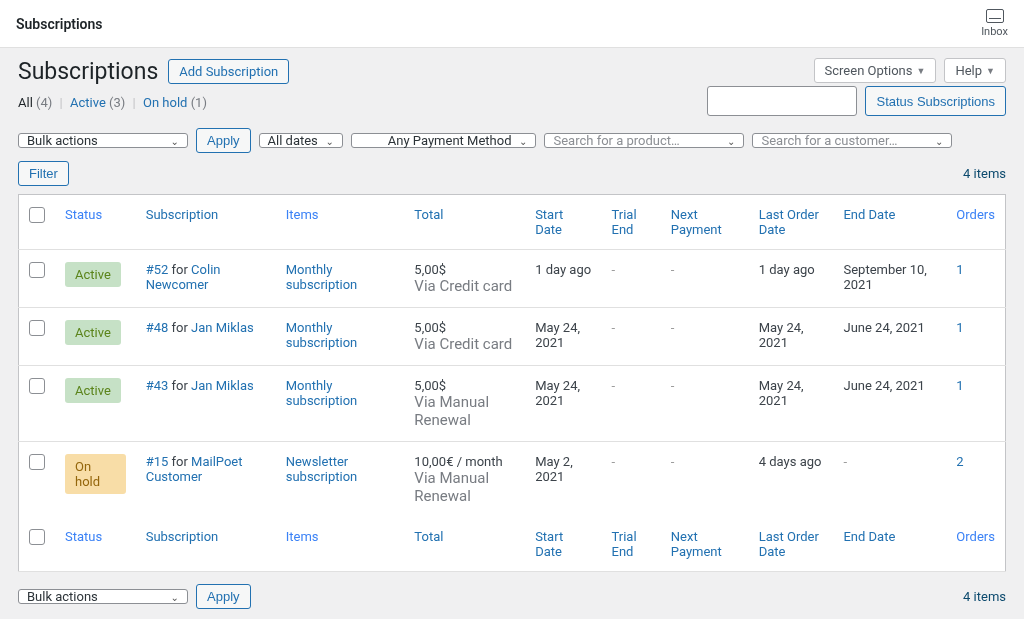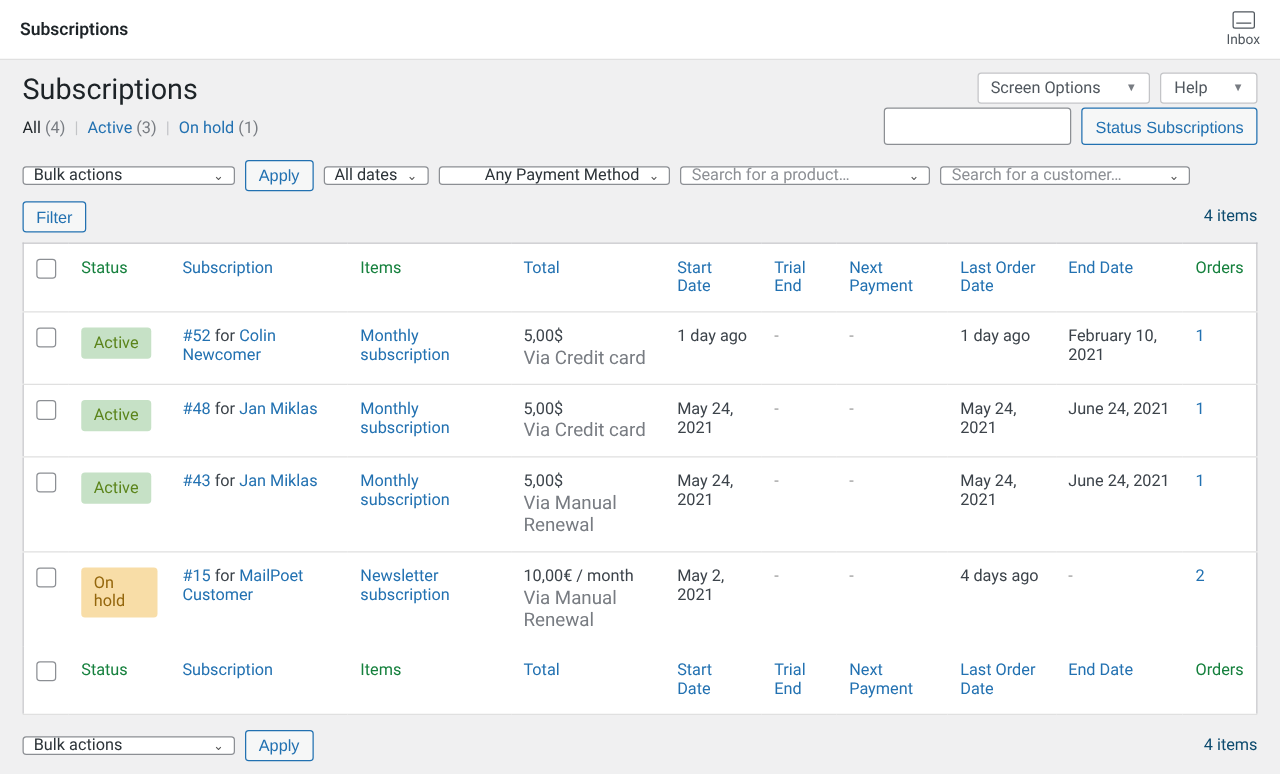--- a/index.html
+++ b/index.html
@@ -12,21 +12,21 @@
   .inbox-icon { display: block; width: 18px; height: 14px; border: 1.5px solid #50575e; border-radius: 2px; margin: 0 auto 2px; position: relative; }
   .inbox-icon::after { content: ""; position: absolute; bottom: 3px; left: 2px; right: 2px; height: 1.5px; background: #50575e; }
 
   .wrap { padding: 10px 18px 20px; }
 
   .page-header { display: flex; justify-content: space-between; align-items: flex-start; }
   .page-title-row { display: flex; align-items: center; gap: 10px; }
   h1 { font-size: 23px; font-weight: 400; color: #1d2327; }
   .btn-outline { display: inline-block; padding: 4px 10px; border: 1px solid #2271b1; border-radius: 3px; color: #2271b1; background: #f6f7f7; font-size: 13px; cursor: pointer; }
   .header-right { display: flex; gap: 8px; }
-  .screen-btn { background: #fff; border: 1px solid #c3c4c7; border-radius: 3px; padding: 4px 10px; font-size: 13px; color: #50575e; cursor: pointer; display: flex; align-items: center; gap: 20px; }
+  .screen-btn { background: #fff; border: 1px solid #c3c4c7; border-radius: 3px; padding: 4px 10px; font-size: 13px; color: #50575e; cursor: pointer; display: flex; align-items: center; gap: 4px; }
   .screen-btn .caret { font-size: 9px; color: #787c82; }
 
   .subsubsub { margin: 10px 0; font-size: 13px; color: #646970; }
   .subsubsub .sep { color: #c3c4c7; margin: 0 4px; }
   .subsubsub .count { color: #787c82; }
   .subsubsub .current { color: #1d2327; font-weight: 400; }
 
   .search-row { display: flex; justify-content: flex-end; gap: 8px; margin-top: -34px; margin-bottom: 12px; }
   .search-input { width: 150px; height: 30px; border: 1px solid #8c8f94; border-radius: 3px; padding: 0 8px; background: #fff; }
   .btn { background: #f6f7f7; border: 1px solid #2271b1; color: #2271b1; border-radius: 3px; padding: 4px 10px; font-size: 13px; cursor: pointer; }
@@ -38,21 +38,21 @@
   .select.med { min-width: 130px; padding-left: 36px; }
   .combo { min-width: 200px; color: #8c8f94; }
   .combo.wide { min-width: 200px; }
   .caret-dd { position: absolute; right: 8px; top: 50%; transform: translateY(-50%); font-size: 10px; color: #555; pointer-events:none; }
   .tablenav .spacer { flex: 1; }
   .items-count { color: #0c4a6e; font-size: 13px; }
 
   table.wp-list { width: 100%; border-collapse: collapse; background: #fff; border: 1px solid #c3c4c7; }
   table.wp-list th, table.wp-list td { text-align: left; padding: 12px 10px; vertical-align: top; border-bottom: 1px solid #e0e0e0; }
   table.wp-list th { font-weight: 400; color: #2271b1; font-size: 13px; }
-  table.wp-list th.plain { color: #15803d; }
+  table.wp-list th.plain { color: #3b82f6; }
   table.wp-list tbody tr:last-child td { border-bottom: none; }
   .check-col { width: 30px; }
   .checkbox { width: 16px; height: 16px; border: 1px solid #8c8f94; border-radius: 3px; background: #fff; display: inline-block; }
 
   .status-badge { display: inline-block; padding: 5px 10px; border-radius: 3px; font-size: 13px; }
   .status-active { background: #c6e1c6; color: #5b841b; }
   .status-onhold { background: #f8dda7; color: #94660c; }
 
   .muted { color: #787c82; font-size: 15px; }
   .dash { color: #999; }
@@ -68,20 +68,21 @@
     <span class="inbox-icon"></span>
     <span>Inbox</span>
   </div>
 </div>
 
 <div class="wrap">
 
   <div class="page-header">
     <div class="page-title-row">
       <h1>Subscriptions</h1>
+      <a class="btn-outline">Add Subscription</a>
     </div>
     <div class="header-right">
       <div class="screen-btn">
         <span>Screen Options</span>
         <span class="caret">▼</span>
       </div>
       <div class="screen-btn">
         <span>Help</span>
         <span class="caret">▼</span>
       </div>
@@ -151,21 +152,21 @@
         <tr>
     <td class="check-col"><span class="checkbox"></span></td>
     <td><span class="status-badge status-active">Active</span></td>
     <td><a href="#">#52</a><span> for </span><a href="#">Colin Newcomer</a></td>
     <td><a href="#">Monthly subscription</a></td>
     <td><span>5,00$</span><br><span class="muted">Via Credit card</span></td>
     <td>1 day ago</td>
     <td><span class="dash">-</span></td>
     <td><span class="dash">-</span></td>
     <td>1 day ago</td>
-    <td><span class="">February 10, 2021</span></td>
+    <td><span class="">September 10, 2021</span></td>
     <td><a href="#">1</a></td>
   </tr>
         <tr>
     <td class="check-col"><span class="checkbox"></span></td>
     <td><span class="status-badge status-active">Active</span></td>
     <td><a href="#">#48</a><span> for </span><a href="#">Jan Miklas</a></td>
     <td><a href="#">Monthly subscription</a></td>
     <td><span>5,00$</span><br><span class="muted">Via Credit card</span></td>
     <td>May 24, 2021</td>
     <td><span class="dash">-</span></td>

